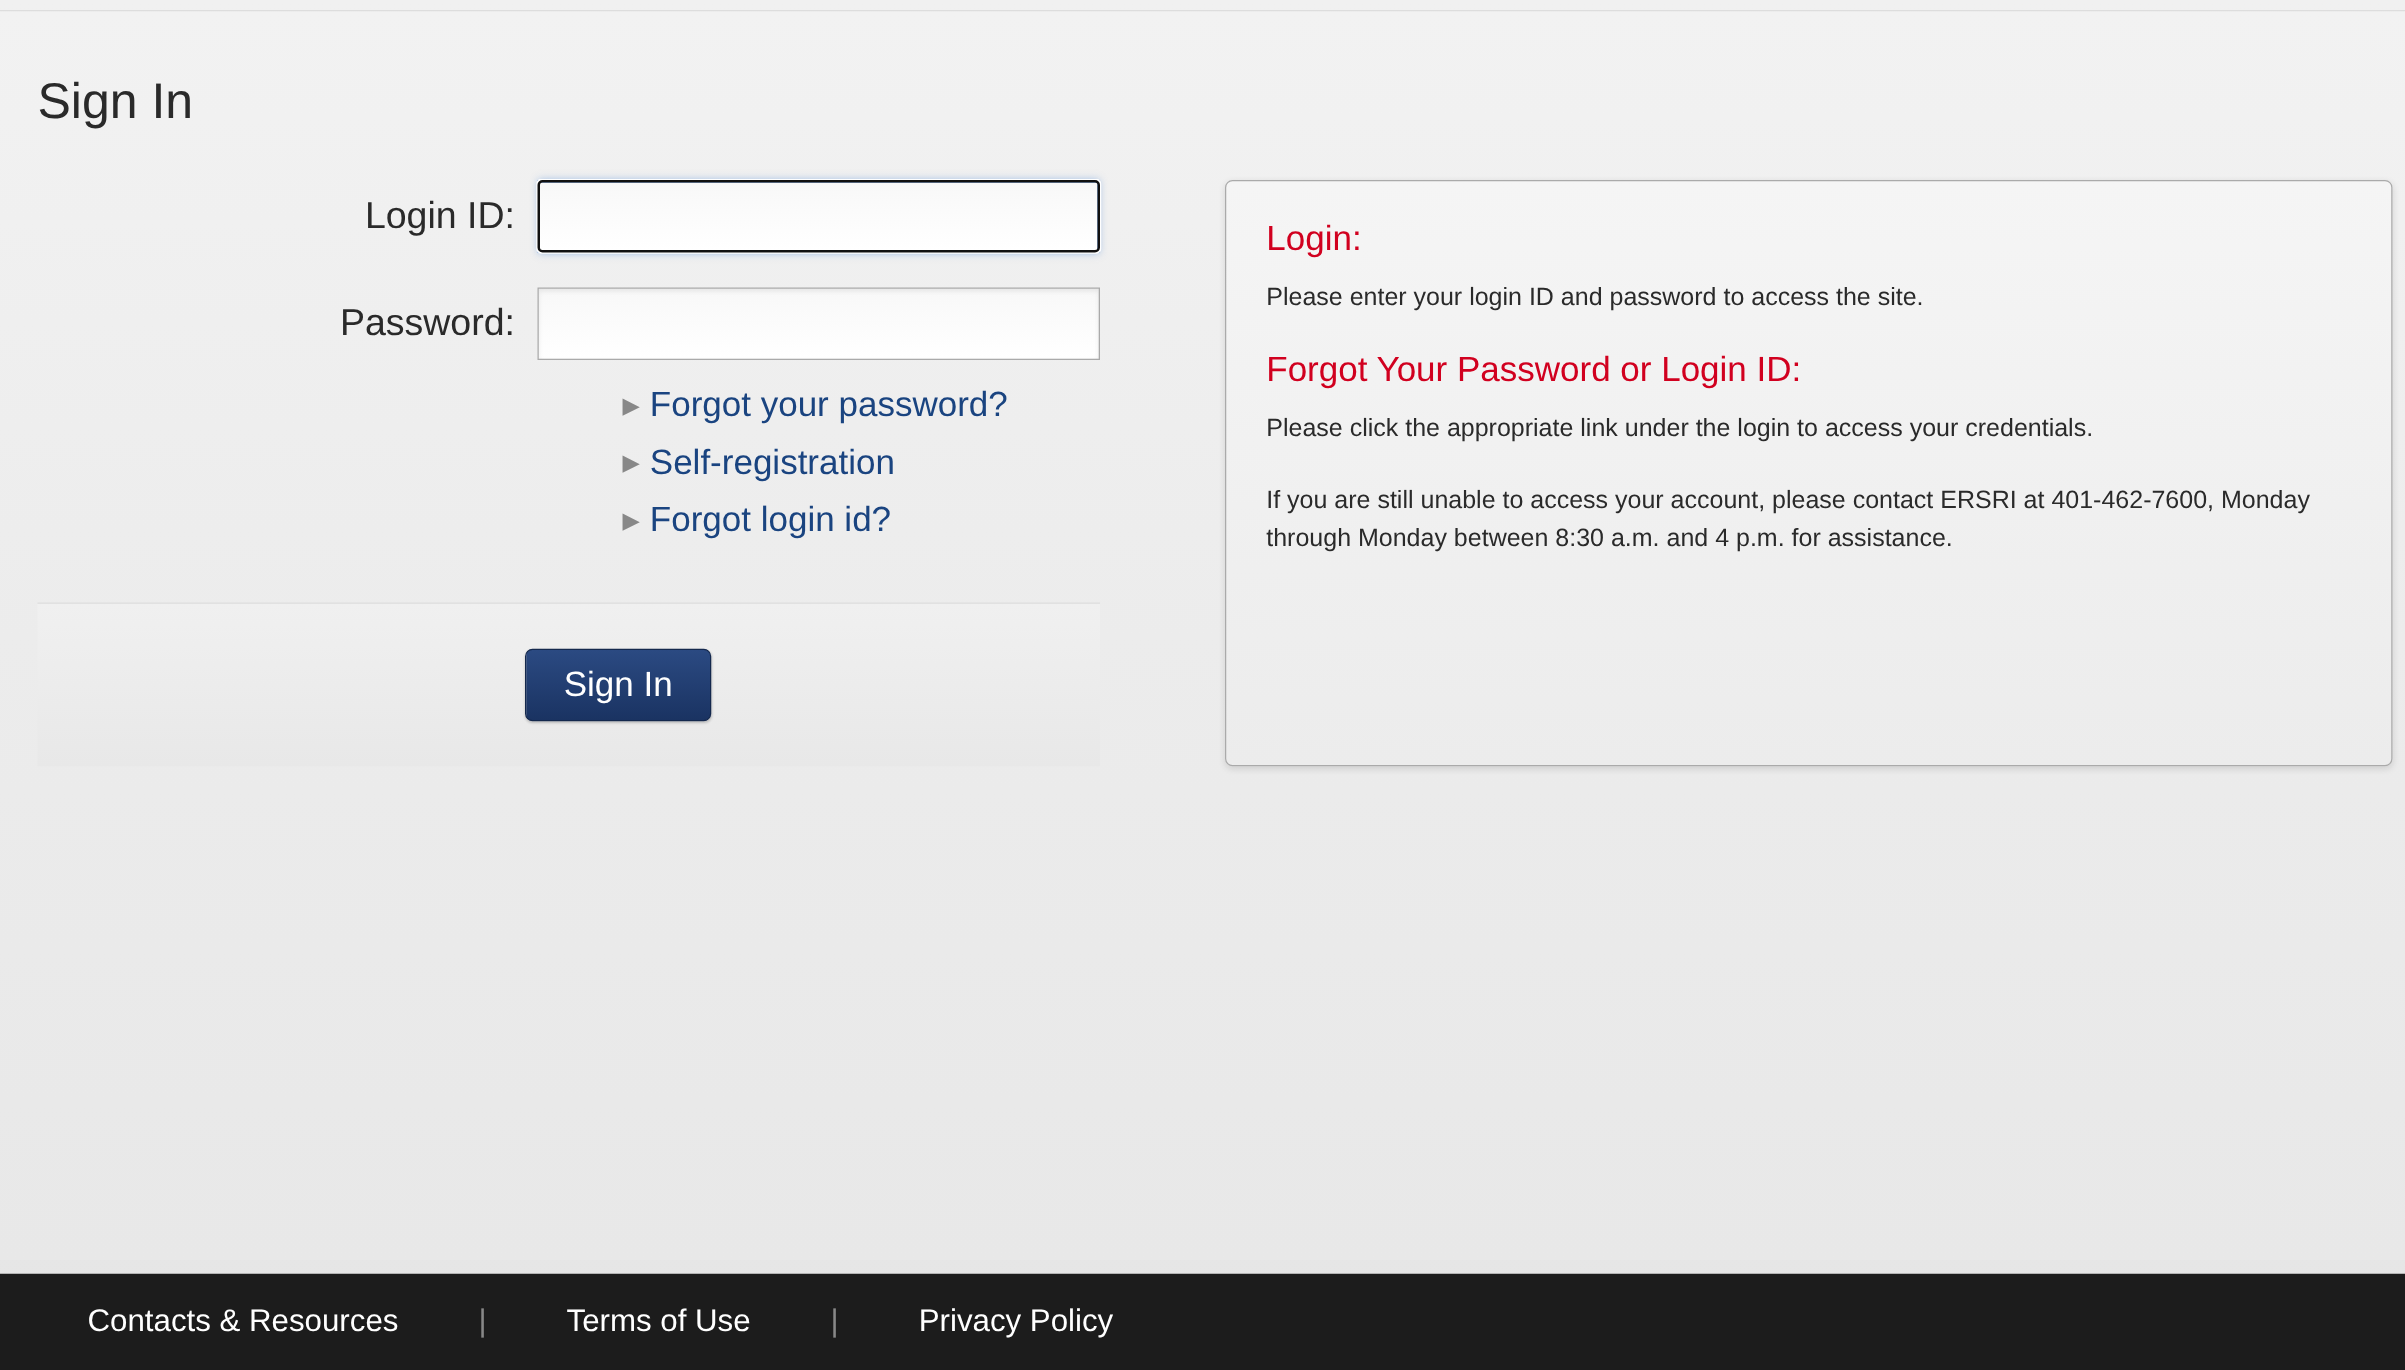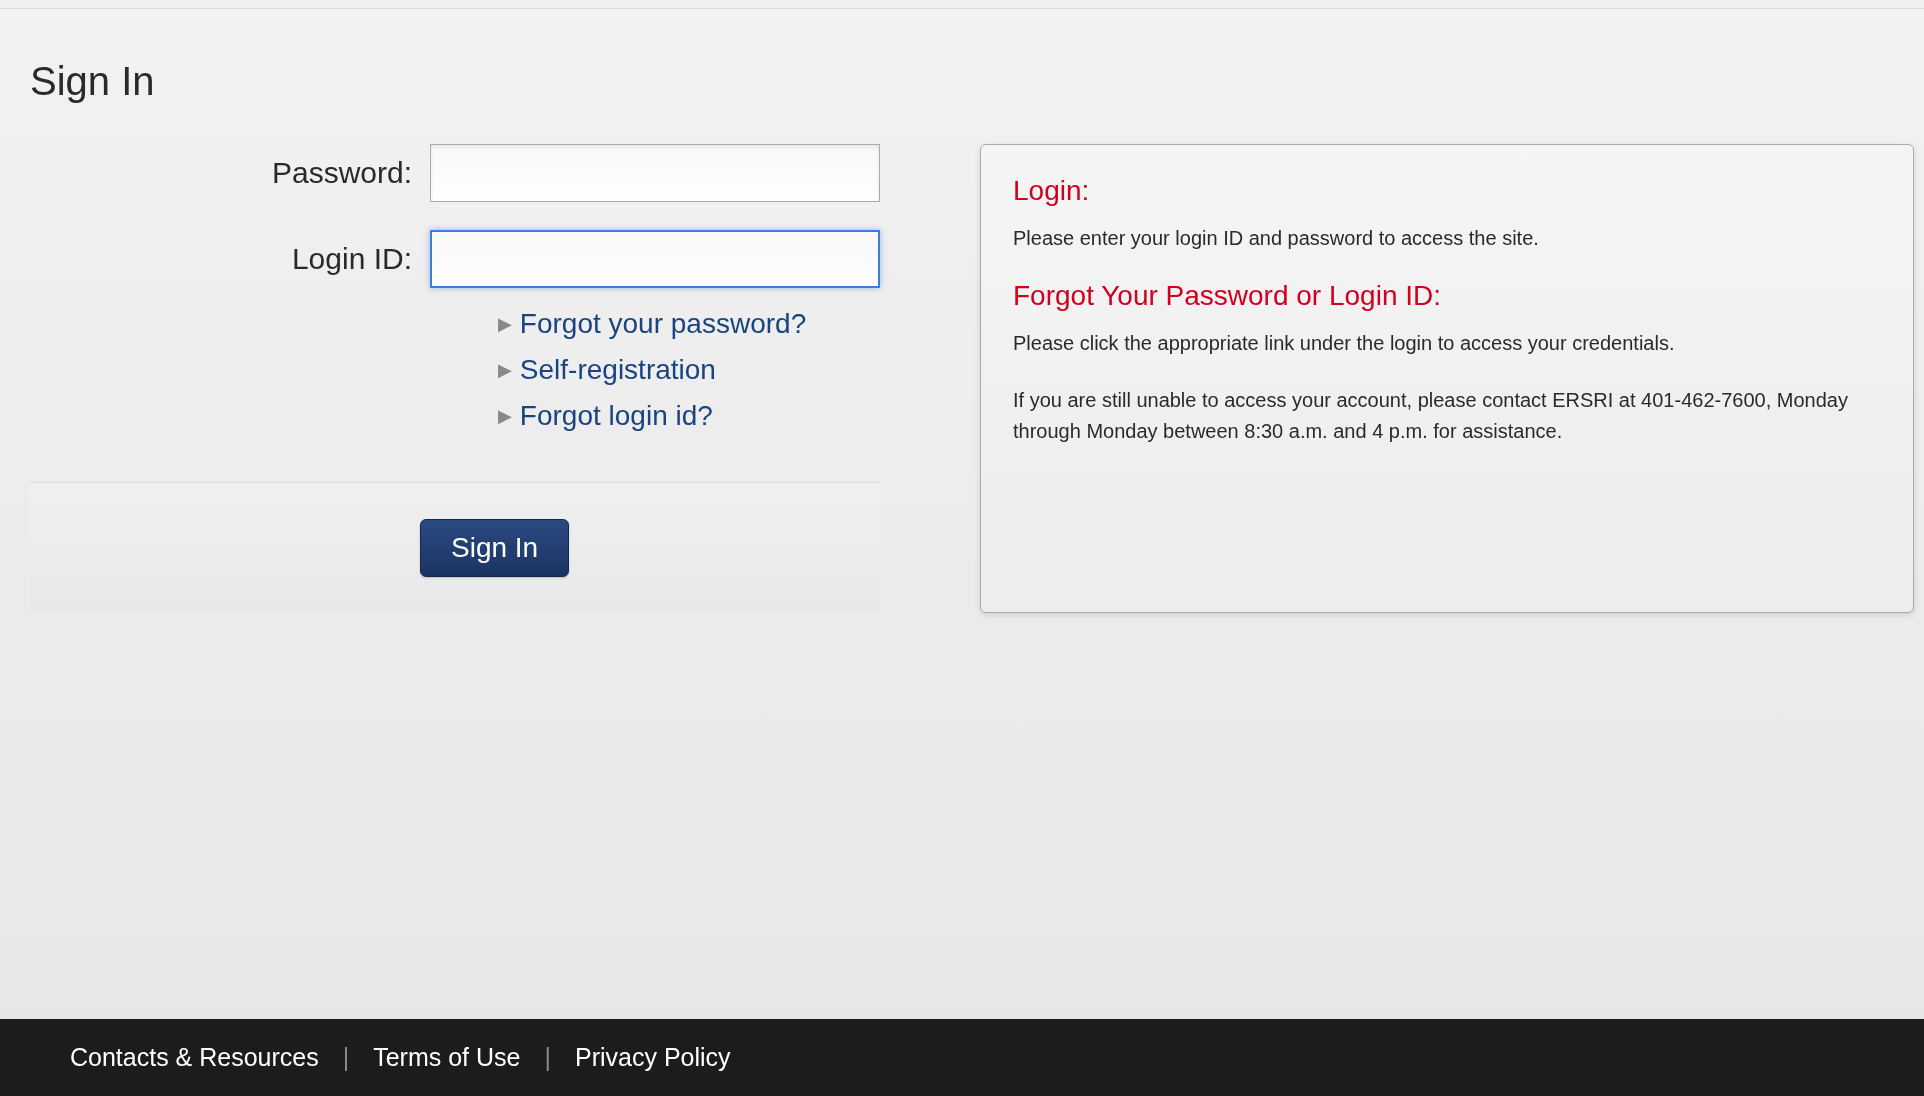--- a/index.html
+++ b/index.html
@@ -121,45 +121,46 @@
       position: absolute;
       bottom: 0;
       left: 0;
       right: 0;
       background: #1c1c1c;
       color: white;
       padding: 24px 70px;
       display: flex;
       align-items: center;
       font-size: 25px;
+      gap: 40px;
     }
     .footer-link {
       color: white;
       cursor: pointer;
     }
     .footer-sep {
       margin: 0 24px;
       color: #888;
     }
   </style>
 </head>
 <body>
 
 <div class="main-container">
   <h1 class="page-title">Sign In</h1>
 
   <div class="content-wrapper">
     <div class="login-form">
       <div class="form-row">
+        <label class="form-label">Login ID:</label>
+        <input type="text" class="form-input focused" autofocus="" value="" style="">
+      </div>
+      <div class="form-row">
         <label class="form-label">Password:</label>
         <input type="password" class="form-input" value="" style="">
-      </div>
-      <div class="form-row">
-        <label class="form-label">Login ID:</label>
-        <input type="text" class="form-input focused" autofocus="" value="" style="">
       </div>
 
       <div class="links-section">
         <div class="link-item">
           <span class="arrow">▶</span>
           <span class="link-text">Forgot your password?</span>
         </div>
         <div class="link-item">
           <span class="arrow">▶</span>
           <span class="link-text">Self-registration</span>

